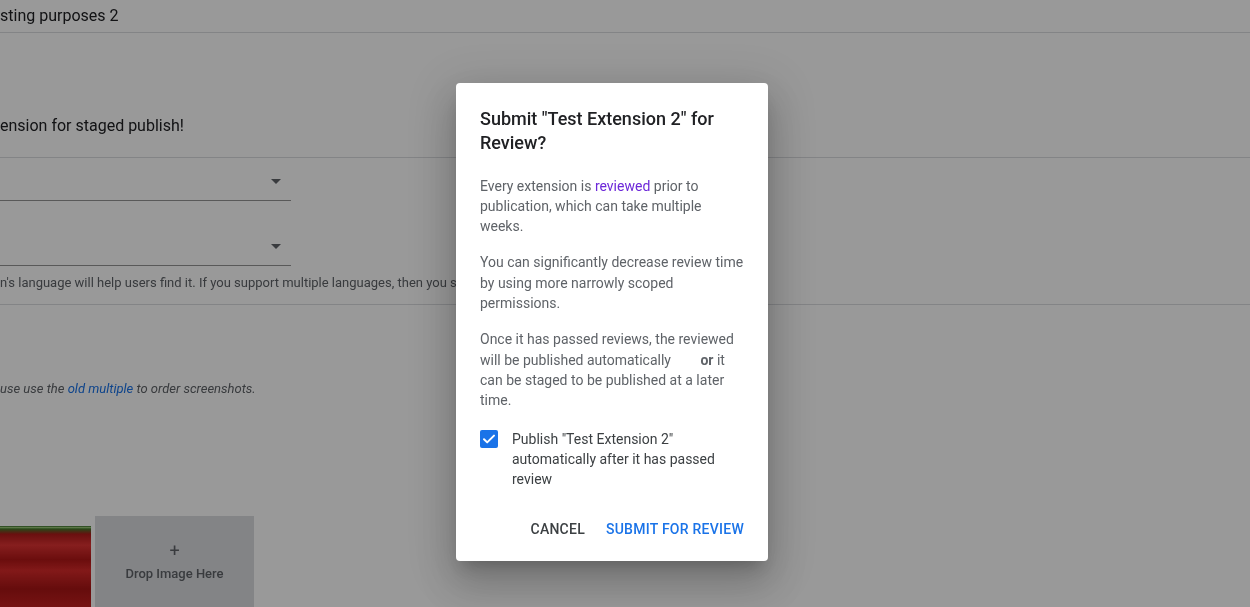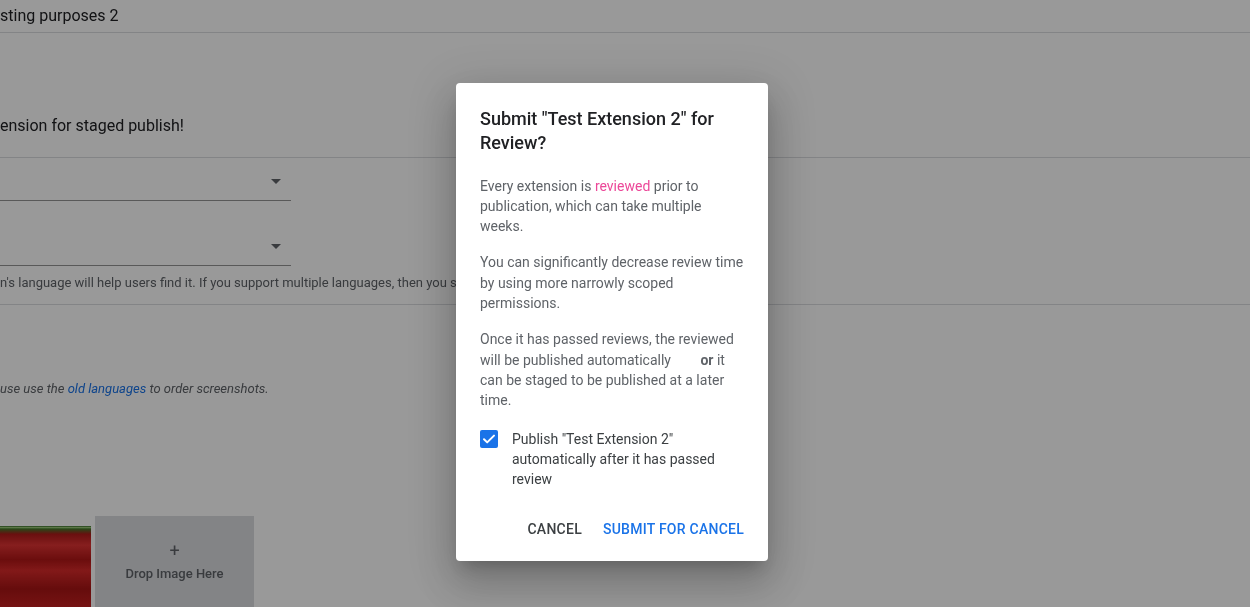--- a/index.html
+++ b/index.html
@@ -118,21 +118,21 @@
       color: #202124;
       line-height: 1.35;
     }
     .dialog-body {
       padding: 20px 24px 0 24px;
       font-size: 14px;
       color: #5f6368;
       line-height: 1.45;
     }
     .dialog-body p { margin-bottom: 16px; }
-    .dialog-body a, .dialog-body .lnk { color: #ec4899; text-decoration: none; text-align: center; }
+    .dialog-body a, .dialog-body .lnk { color: #6d28d9; text-decoration: none; text-align: center; }
     .dialog-body strong { color: #5f6368; font-weight: 700; margin-left: 26px; }
     .check-row {
       display: flex;
       align-items: flex-start;
       gap: 14px;
       padding-top: 2px;
       margin-bottom: 8px;
     }
     .checkbox {
       flex: 0 0 18px;
@@ -185,21 +185,21 @@
 
   <div class="dropdown" style="top:232px;">
     <div class="arrow"></div>
     <div class="underline"></div>
   </div>
 
   <div class="row" style="top:275px;left:0;position:absolute;font-size:13px;color:#5f6368;">n's language will help users find it. If you support multiple languages, then you sh</div>
   <div class="hr" style="top:304px;"></div>
 
   <div class="row" style="top:381px;left:0;position:absolute;font-size:13px;color:#5f6368;font-style:italic;">
-    <span>use use the </span><span class="link">old languages</span><span> to order screenshots.</span>
+    <span>use use the </span><span class="link">old multiple</span><span> to order screenshots.</span>
   </div>
 
   <div class="thumb"></div>
   <div class="drop">
     <div class="plus">+</div>
     <div>Drop Image Here</div>
   </div>
 </div>
 
 <div class="scrim"></div>
@@ -218,15 +218,15 @@
       <div class="checkbox">
         <svg width="14" height="14" viewBox="0 0 14 14">
           <path d="M2 7.2 L5.2 10.4 L12 3.6" stroke="#fff" stroke-width="2" fill="none" stroke-linecap="round" stroke-linejoin="round"></path>
         </svg>
       </div>
       <div class="check-label">Publish "Test Extension 2" automatically after it has passed review</div>
     </div>
   </div>
   <div class="dialog-actions">
     <button class="btn btn-cancel">CANCEL</button>
-    <button class="btn btn-primary">SUBMIT FOR CANCEL</button>
+    <button class="btn btn-primary">SUBMIT FOR REVIEW</button>
   </div>
 </div>
 
 </body></html>

